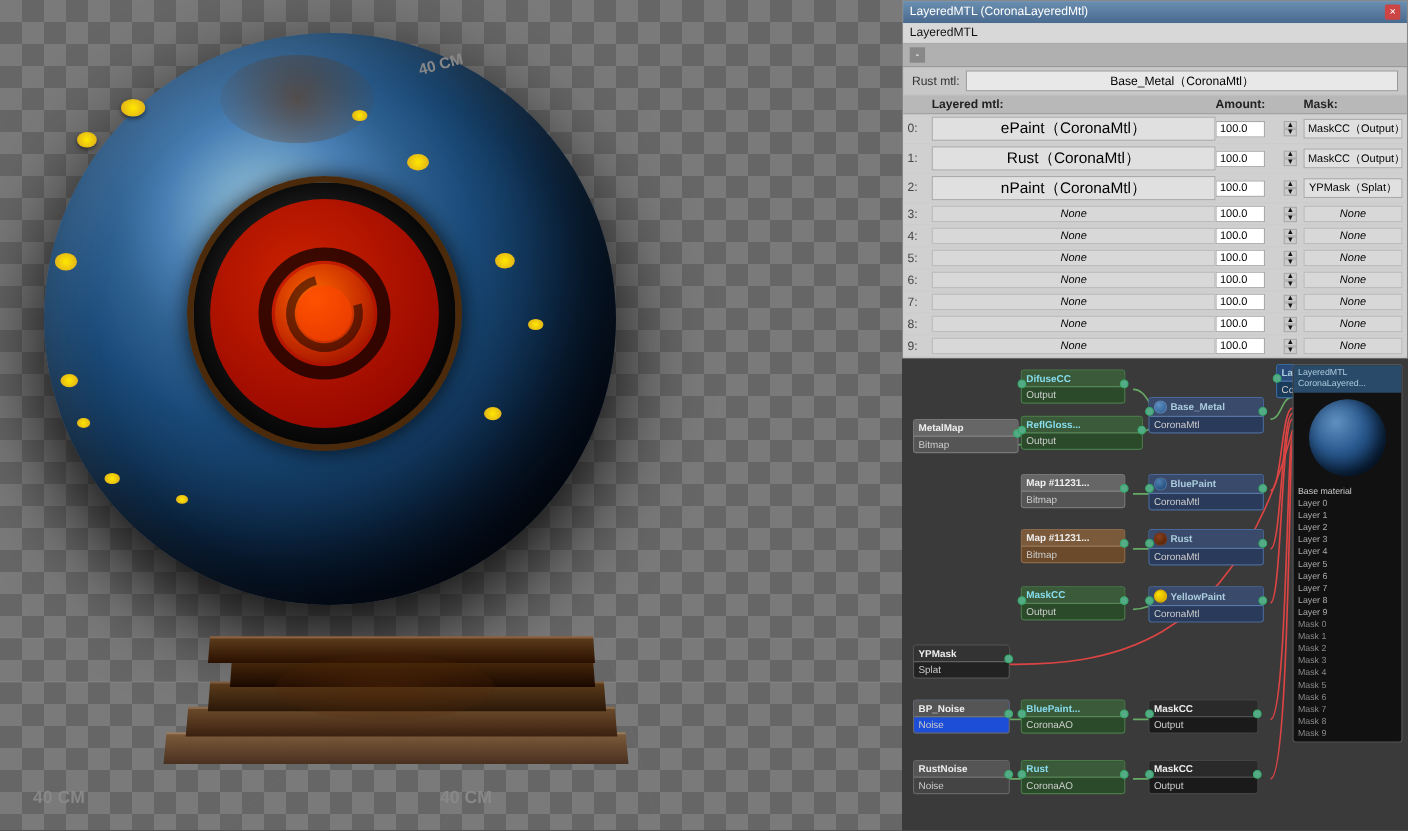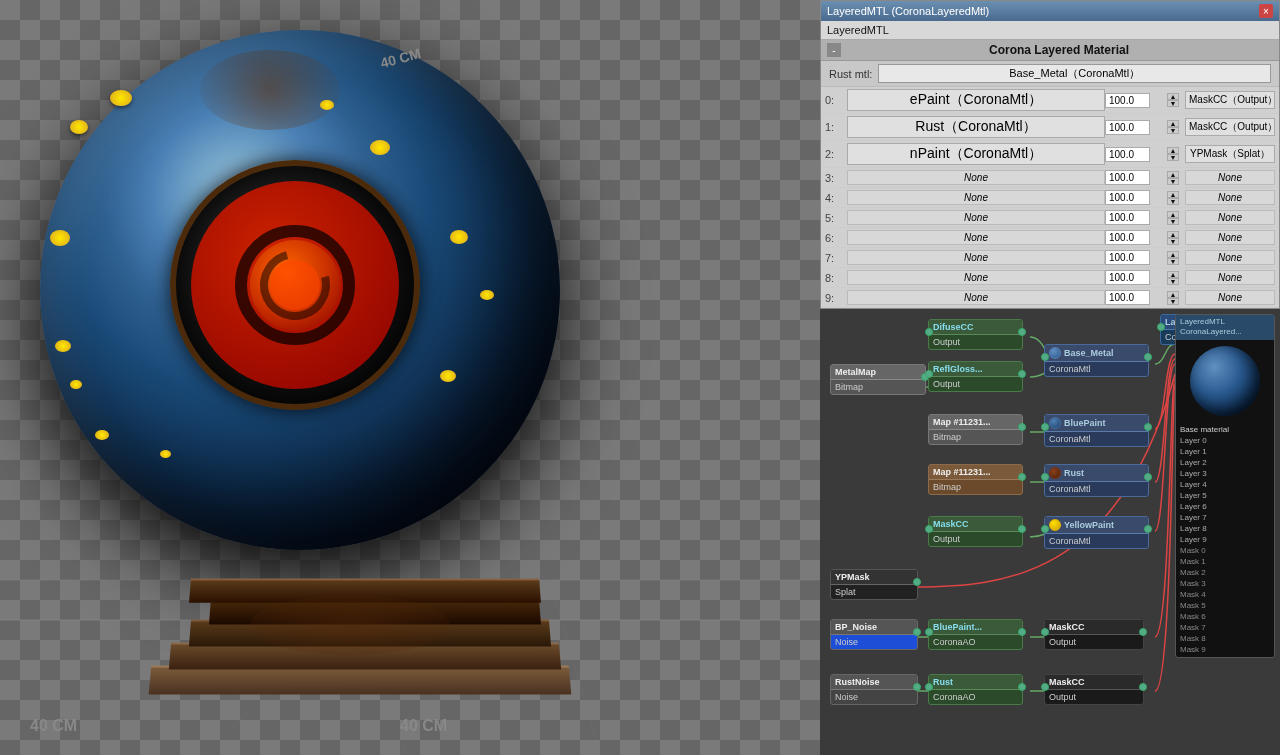--- a/index.html
+++ b/index.html
@@ -333,29 +333,34 @@
       <span>LayeredMTL (CoronaLayeredMtl)</span>
       <div class="mat-close">×</div>
     </div>
 
     <div class="mat-name-bar">
       <span>LayeredMTL</span>
     </div>
 
     <div class="mat-section-header">
       <div class="collapse-btn">-</div>
-      <span class="section-title">Corona Layered Material</span>
     </div>
 
     <div class="base-mtl-row">
       <span class="base-mtl-label">Rust mtl:</span>
       <button class="base-mtl-btn">Base_Metal（CoronaMtl）</button>
     </div>
 
     <div class="layer-table">
+      <div class="layer-header-row">
+        <span></span>
+        <span>Layered mtl:</span>
+        <span>Amount:</span>
+        <span>Mask:</span>
+      </div>
 
       <div class="layer-row">
         <span class="layer-idx">0:</span>
         <button class="layer-mtl-btn">ePaint（CoronaMtl）</button>
         <div class="amount-cell">
           <input class="amount-input" value="100.0" style="">
           <div class="spinner">
             <div class="spinner-btn">▲</div>
             <div class="spinner-btn">▼</div>
           </div>
@@ -520,21 +525,21 @@
       <div style="position:absolute;right:-4px;top:8px;width:8px;height:8px;border-radius:50%;background:#5a8;border:1px solid #3a6"></div>
     </div>
 
     <div style="position:absolute;left:108px;top:10px;width:95px;background:#2a4a2a;border:1px solid #4a7a4a;border-radius:3px;font-size:9px;">
       <div style="background:#3a5a3a;padding:2px 4px;border-bottom:1px solid #5a8a5a;color:#8de;font-weight:bold">DifuseCC</div>
       <div style="padding:2px 4px;color:#ccc">Output</div>
       <div style="position:absolute;left:-4px;top:8px;width:8px;height:8px;border-radius:50%;background:#5a8;border:1px solid #3a6"></div>
       <div style="position:absolute;right:-4px;top:8px;width:8px;height:8px;border-radius:50%;background:#5a8;border:1px solid #3a6"></div>
     </div>
 
-    <div style="position:absolute;left:108px;top:52px;width:95px;background:#2a4a2a;border:1px solid #4a7a4a;border-radius:3px;font-size:9px;">
+    <div style="position:absolute;left:108px;top:52px;width:111px;background:#2a4a2a;border:1px solid #4a7a4a;border-radius:3px;font-size:9px;">
       <div style="background:#3a5a3a;padding:2px 4px;border-bottom:1px solid #5a8a5a;color:#8de;font-weight:bold">ReflGloss...</div>
       <div style="padding:2px 4px;color:#ccc">Output</div>
       <div style="position:absolute;left:-4px;top:8px;width:8px;height:8px;border-radius:50%;background:#5a8;border:1px solid #3a6"></div>
       <div style="position:absolute;right:-4px;top:8px;width:8px;height:8px;border-radius:50%;background:#5a8;border:1px solid #3a6"></div>
     </div>
 
     <div style="position:absolute;left:224px;top:35px;width:105px;background:#2a3a5a;border:1px solid #4a6a9a;border-radius:3px;font-size:9px;">
       <div style="background:#3a4a6a;padding:2px 4px;border-bottom:1px solid #5a7aaa;color:#acd;font-weight:bold;display:flex;align-items:center;gap:3px">
         <span style="width:12px;height:12px;border-radius:50%;background:radial-gradient(circle at 35% 30%,#6090c0,#2a5a90);display:inline-block;border:1px solid #5a80b0;flex-shrink:0"></span>
         Base_Metal

